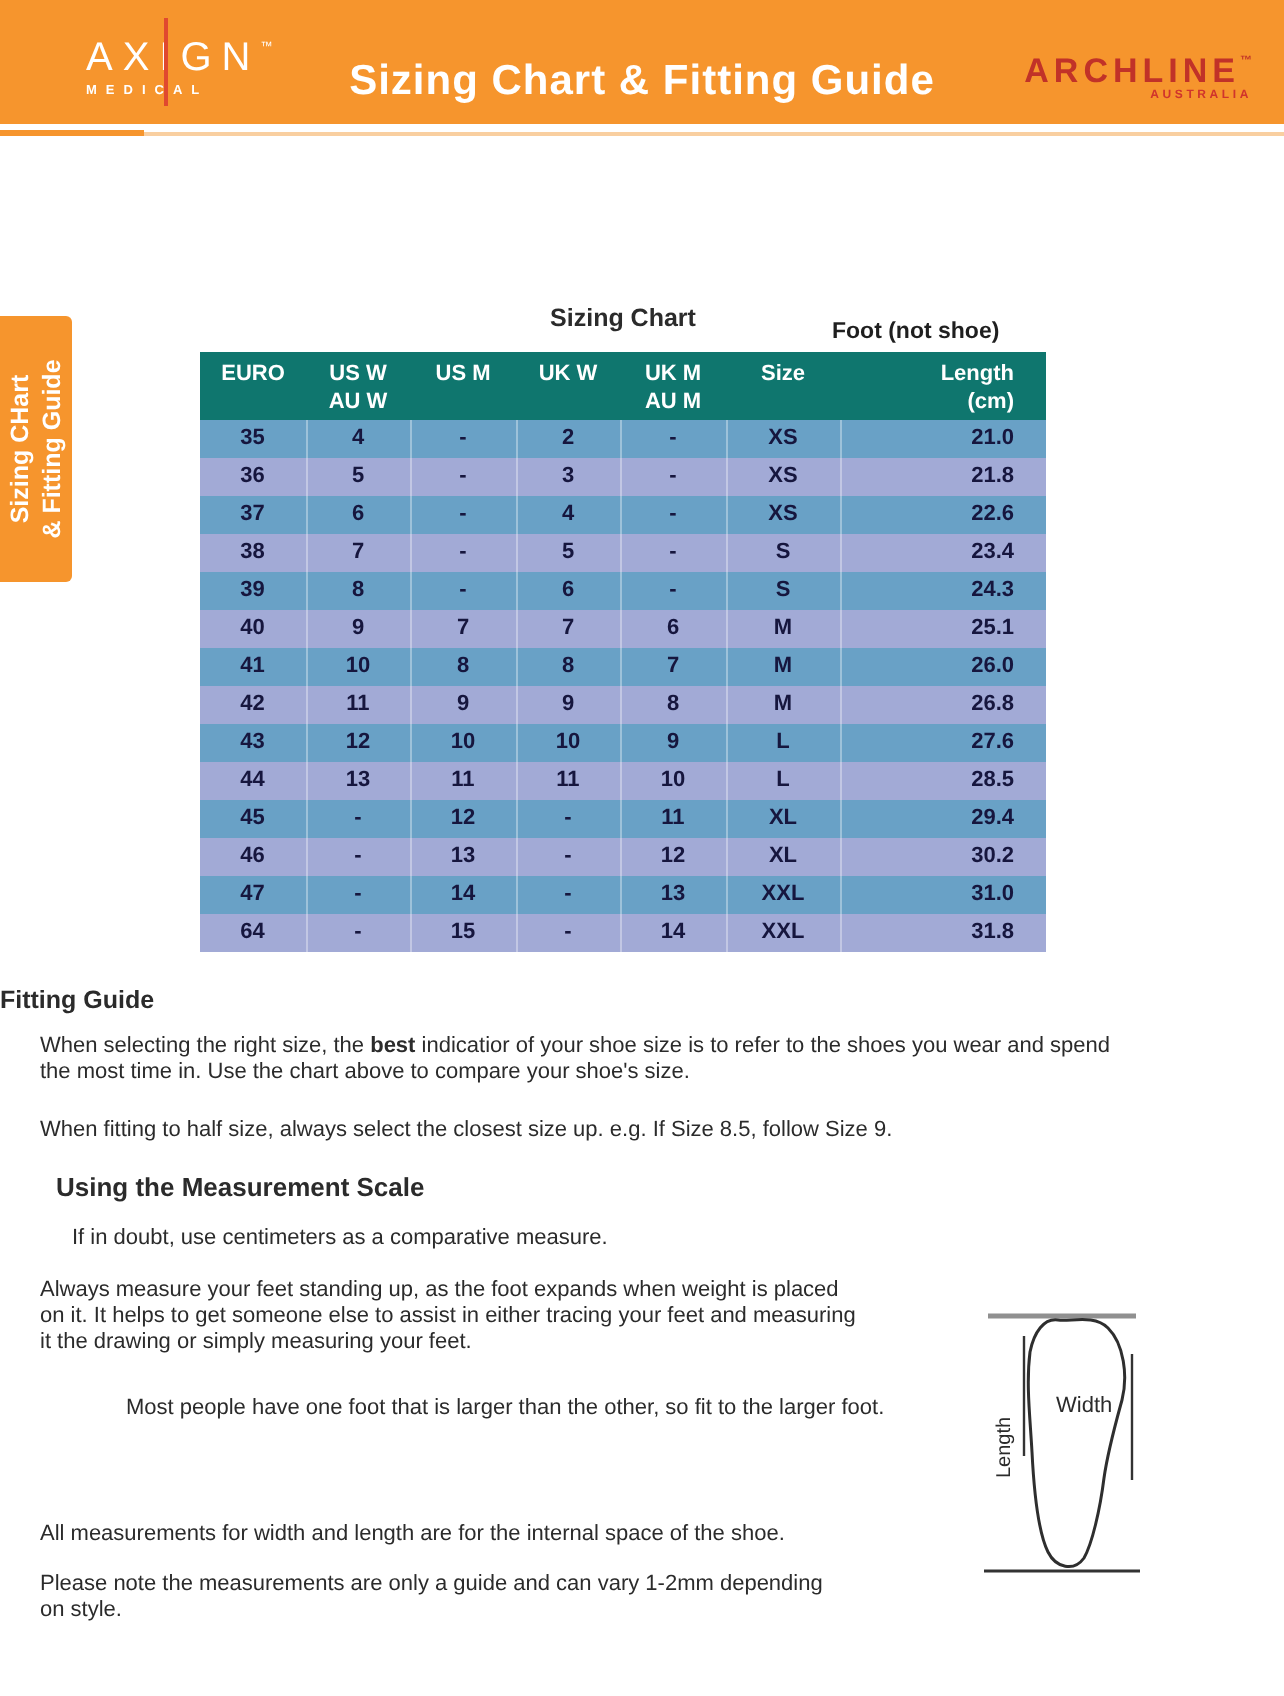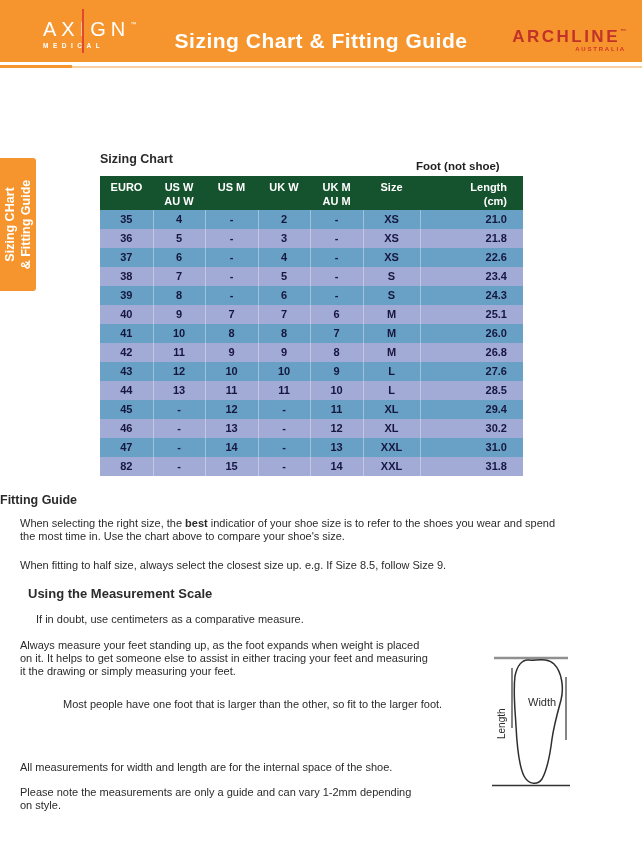--- a/index.html
+++ b/index.html
@@ -25,25 +25,25 @@
   .rule-light  { position:absolute; left:72px; top:0.5px; width:570px; height:2px; background:#F9CFA0; }
 
   
   .side-tab { position:absolute; left:0; top:158px; width:36px; height:133px; background:#F6952D; border-radius:0 3px 3px 0; }
   .side-tab-inner { position:absolute; left:0; top:0; width:133px; height:36px;
                     transform:rotate(-90deg) translateX(-133px); transform-origin:top left;
                     color:#fff; font-weight:bold; font-size:12.5px; line-height:16px;
                     text-align:center; white-space:pre-line; padding-top:2px; }
 
   
-  .chart-title { position:absolute; left:100px; top:152px; width:423px; 
+  .chart-title { position:absolute; left:100px; top:152px; width:423px; text-align:center;
                  font-size:12.5px; font-weight:bold; color:#2B2B2B; }
   .foot-label { position:absolute; left:416px; top:160px; font-size:11.5px; font-weight:bold; color:#1f1f1f; }
   table.sizing { position:absolute; left:100px; top:176px; width:423px; border-collapse:collapse; table-layout:fixed; }
-  table.sizing th { background:#14532d; color:#fff; font-size:11px; font-weight:bold;
+  table.sizing th { background:#0f766e; color:#fff; font-size:11px; font-weight:bold;
                     height:34px; vertical-align:top; padding-top:4px; line-height:14px;
                     white-space:pre-line; text-align:center; }
   table.sizing td { height:19px; line-height:19px; text-align:center; font-size:11px;
                     font-weight:bold; color:#16163E; padding:0; }
   table.sizing td + td { border-left:1px solid rgba(255,255,255,0.35); }
   table.sizing tr.dark td { background:#69A1C6; }
   table.sizing tr.light td { background:#A2AAD6; }
   table.sizing th:last-child, table.sizing td:last-child { text-align:right; padding-right:16px; }
 
   
@@ -219,21 +219,21 @@
         <tr class="dark">
           <td>47</td>
           <td>-</td>
           <td>14</td>
           <td>-</td>
           <td>13</td>
           <td>XXL</td>
           <td>31.0</td>
         </tr>
         <tr class="light">
-          <td>82</td>
+          <td>64</td>
           <td>-</td>
           <td>15</td>
           <td>-</td>
           <td>14</td>
           <td>XXL</td>
           <td>31.8</td>
         </tr>
       </tbody>
   </table>
 

